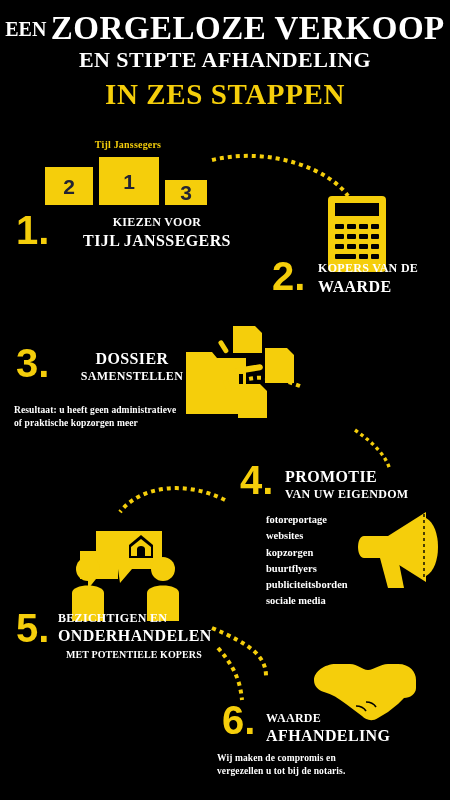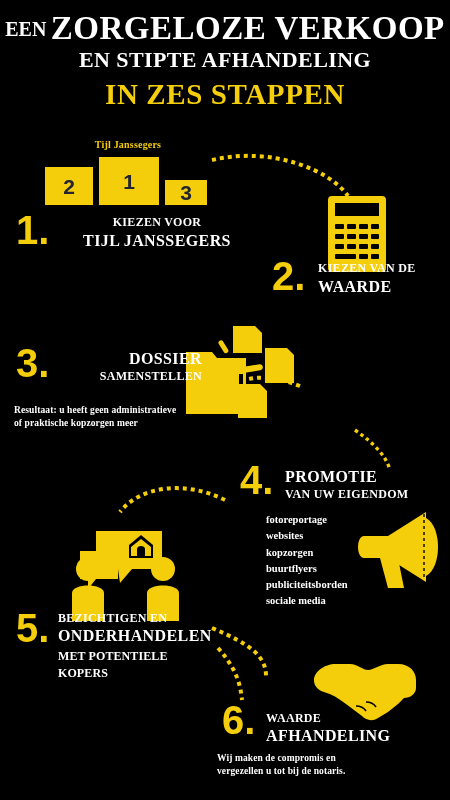--- a/index.html
+++ b/index.html
@@ -144,42 +144,42 @@
         <rect x="31" y="48" width="9" height="5" rx="1"></rect>
         <rect x="43" y="48" width="8" height="5" rx="1"></rect>
         <rect x="7" y="58" width="21" height="5" rx="1"></rect>
         <rect x="31" y="58" width="9" height="5" rx="1"></rect>
         <rect x="43" y="58" width="8" height="5" rx="1"></rect>
       </g>
     </svg>
 
     <div class="stepnum" style="left:272px;top:256px;">2.</div>
     <div class="abs" style="left:318px;top:262px;width:130px;">
-      <div class="t-mid">KIEZEN VAN DE</div>
+      <div class="t-mid">KOPERS VAN DE</div>
       <div class="t-big" style="margin-top:2px;">WAARDE</div>
     </div>
   </div>
 
   <div>
     <svg class="abs" style="left:183px;top:322px;width:126px;height:100px;" viewBox="0 0 126 100">
 
       <path class="yel" d="M3,44 L3,92 L63,92 L63,44 L63,36 L34,36 L29,30 L3,30 Z"></path>
       <rect x="56" y="52" width="4" height="10" fill="#000"></rect>
 
       <path class="yel" d="M50,4 L72,4 L79,11 L79,31 L50,31 Z"></path>
       <path class="yel" d="M82,26 L104,26 L111,33 L111,61 L82,61 Z"></path>
       <path class="yel" d="M55,62 L77,62 L84,69 L84,96 L55,96 Z"></path>
 
       <rect class="yel" x="38" y="18" width="5" height="14" rx="2" transform="rotate(-32 40 25)"></rect>
       <rect class="yel" x="52" y="44" width="28" height="6" rx="3" transform="rotate(-9 66 47)"></rect>
       <rect class="yel" x="42" y="58" width="5" height="12" rx="2" transform="rotate(-30 44 64)"></rect>
     </svg>
 
     <div class="stepnum" style="left:16px;top:343px;">3.</div>
-    <div class="abs" style="left:62px;top:350px;width:140px;text-align:right;">
+    <div class="abs" style="left:62px;top:350px;width:140px;text-align:center;">
       <div class="t-big">DOSSIER</div>
       <div class="t-mid" style="margin-top:2px;">SAMENSTELLEN</div>
     </div>
     <div class="abs t-body" style="left:14px;top:404px;width:300px;">
       <div>Resultaat: u heeft geen administratieve</div>
       <div>of praktische kopzorgen meer</div>
     </div>
   </div>
 
   <div>
@@ -220,21 +220,21 @@
       <path class="yel" d="M14,96 L14,68 C14,58 46,58 46,68 L46,96 Z"></path>
 
       <circle class="yel" cx="105" cy="44" r="12"></circle>
       <path class="yel" d="M89,96 L89,68 C89,58 121,58 121,68 L121,96 Z"></path>
     </svg>
 
     <div class="stepnum" style="left:16px;top:608px;">5.</div>
     <div class="abs" style="left:58px;top:612px;width:160px;">
       <div class="t-mid">BEZICHTIGEN EN</div>
       <div class="t-big" style="margin-top:1px;">ONDERHANDELEN</div>
-      <div class="t-body" style="margin-top:3px;font-size:12px;">MET POTENTIELE KOPERS</div>
+      <div class="t-body" style="margin-top:3px;font-size:10px;margin-left:8px;">MET POTENTIELE KOPERS</div>
     </div>
   </div>
 
   <div>
     <svg class="abs" style="left:310px;top:658px;width:110px;height:72px;" viewBox="0 0 110 72">
       <path class="yel" d="M4,22 C4,14 14,6 26,6 L40,6 C48,6 52,12 58,12 C64,12 70,6 78,6 L88,6 C100,6 106,14 106,22 L106,30 C106,36 100,40 94,40 L88,46 L78,54 L68,60 C62,64 56,62 52,58 L36,46 C28,40 22,36 14,34 C8,32 4,28 4,22 Z"></path>
       <path d="M56,44 C60,44 64,46 66,49" stroke="#000" stroke-width="1.6" fill="none"></path>
       <path d="M46,48 C50,48 54,50 56,53" stroke="#000" stroke-width="1.6" fill="none"></path>
     </svg>
 

